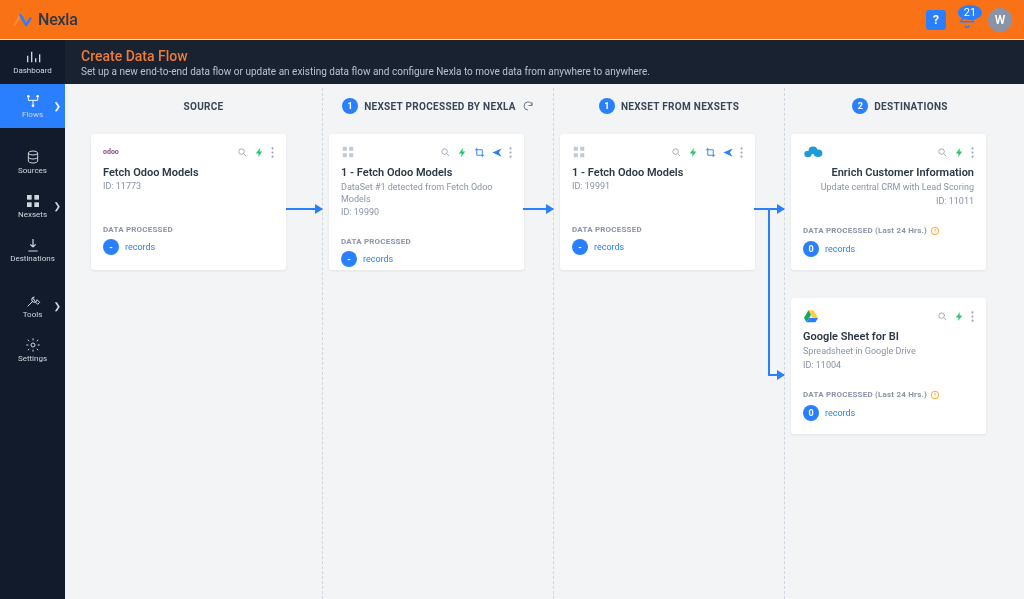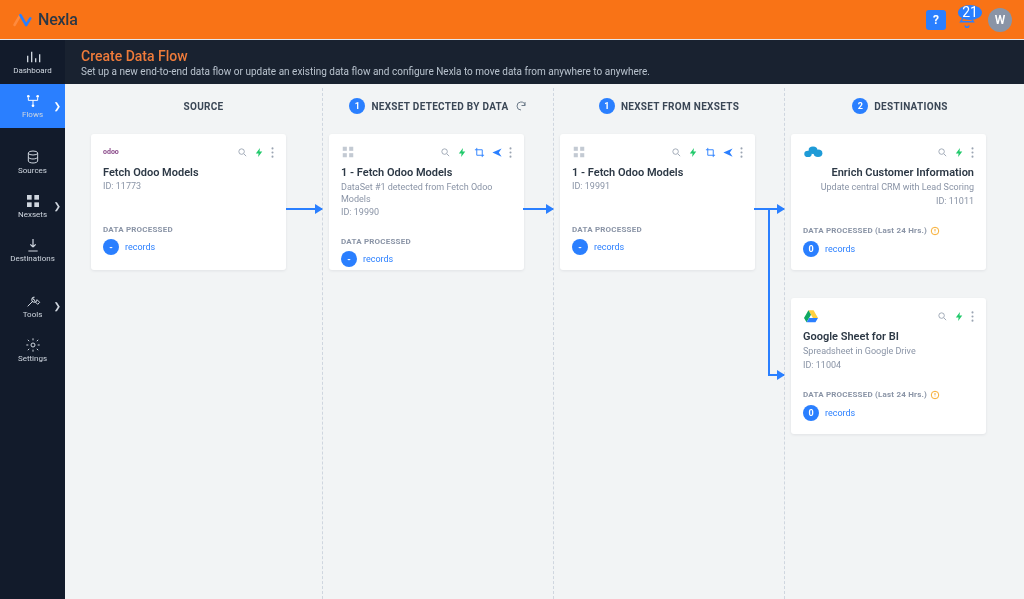--- a/index.html
+++ b/index.html
@@ -7,21 +7,21 @@
 
 
 .topbar { height: 40px; background: #f97316; border-bottom: 1px solid #e5e7ea; display: flex; align-items: center; padding: 0 12px; justify-content: space-between; }
 .brand { display: flex; align-items: center; gap: 6px; }
 .brand-logo { width: 20px; height: 20px; }
 .brand-name { font-size: 16px; font-weight: 500; color: #2c3845; letter-spacing: -0.2px; }
 .topbar-right { display: flex; align-items: center; gap: 10px; }
 .help-btn { width: 20px; height: 20px; background: #2a7fff; border-radius: 3px; color: #fff; display: flex; align-items: center; justify-content: center; font-size: 12px; font-weight: 700; cursor: pointer; }
 .notif-btn { position: relative; cursor: pointer; }
 .notif-bell { width: 22px; height: 22px; }
-.notif-badge { position: absolute; top: -4px; right: -4px; background: #2a7fff; color: #fff; border-radius: 50%; width: 24px; height: 15px; font-size: 14px; display: flex; align-items: center; justify-content: center; }
+.notif-badge { position: absolute; top: -4px; right: -4px; background: #2a7fff; color: #fff; border-radius: 50%; width: 24px; height: 15px; font-size: 11px; display: flex; align-items: center; justify-content: center; }
 .avatar { width: 24px; height: 24px; border-radius: 50%; background: #8a94a6; color: #fff; display: flex; align-items: center; justify-content: center; font-size: 12px; font-weight: 600; cursor: pointer; }
 
 
 .sidebar { position: absolute; left: 0; top: 40px; bottom: 0; width: 65px; background: #121b2b; display: flex; flex-direction: column; }
 .sidebar-item { height: 44px; display: flex; flex-direction: column; align-items: center; justify-content: center; color: #cfd6df; cursor: pointer; position: relative; gap: 2px; }
 .sidebar-item.active { background: #2a7fff; }
 .sidebar-item .label { font-size: 8px; line-height: 1; }
 .sidebar-item .chevron { position: absolute; right: 4px; top: 50%; transform: translateY(-50%); font-size: 9px; color: #cfd6df; }
 .sidebar-item.active .chevron { color: #fff; }
 .sidebar-spacer { height: 12px; }
@@ -203,21 +203,21 @@
           <span class="metric-circle">-</span>
           <span class="metric-text">records</span>
         </div>
       </div>
     </div>
   </div>
 
   <div class="col col-detected">
     <div class="col-header">
       <span class="badge-num">1</span>
-      <span class="col-title">NEXSET DETECTED BY DATA</span>
+      <span class="col-title">NEXSET PROCESSED BY NEXLA</span>
       <span class="refresh">
           <svg width="12" height="12" viewBox="0 0 24 24">
             <path d="M20 11A8 8 0 1 0 12 20" stroke="#6c7a89" stroke-width="2" fill="none"></path>
             <path d="M20 4v7h-7" stroke="#6c7a89" stroke-width="2" fill="none"></path>
           </svg>
         </span>
     </div>
     <div class="card" style="top:46px; height:136px;">
       <div class="card-row1">
         <span class="card-conn-icon">

